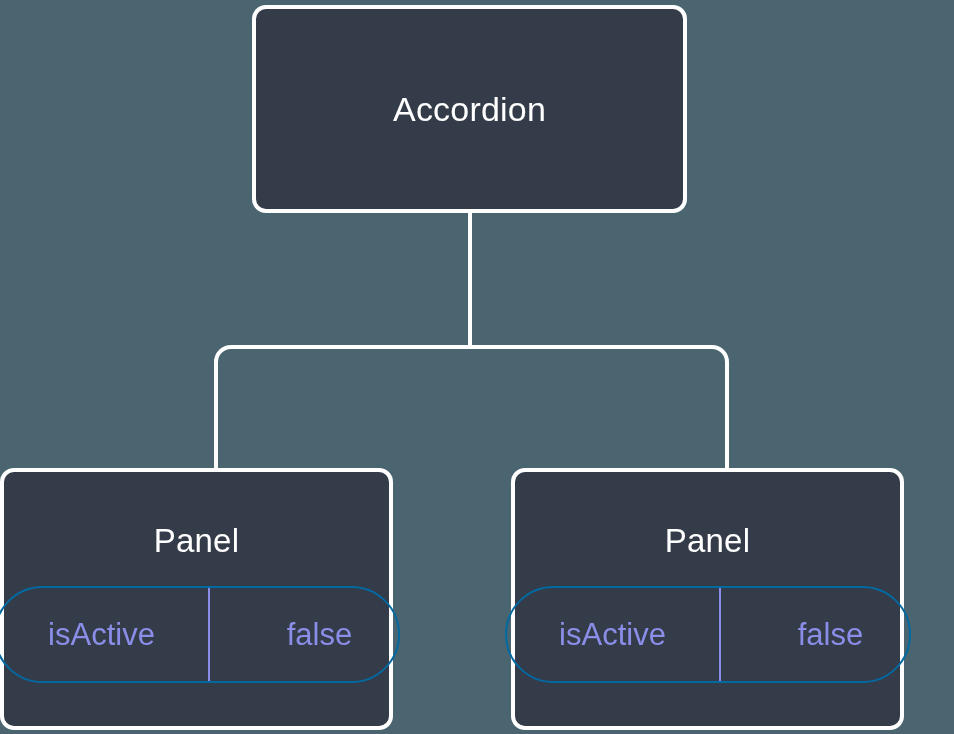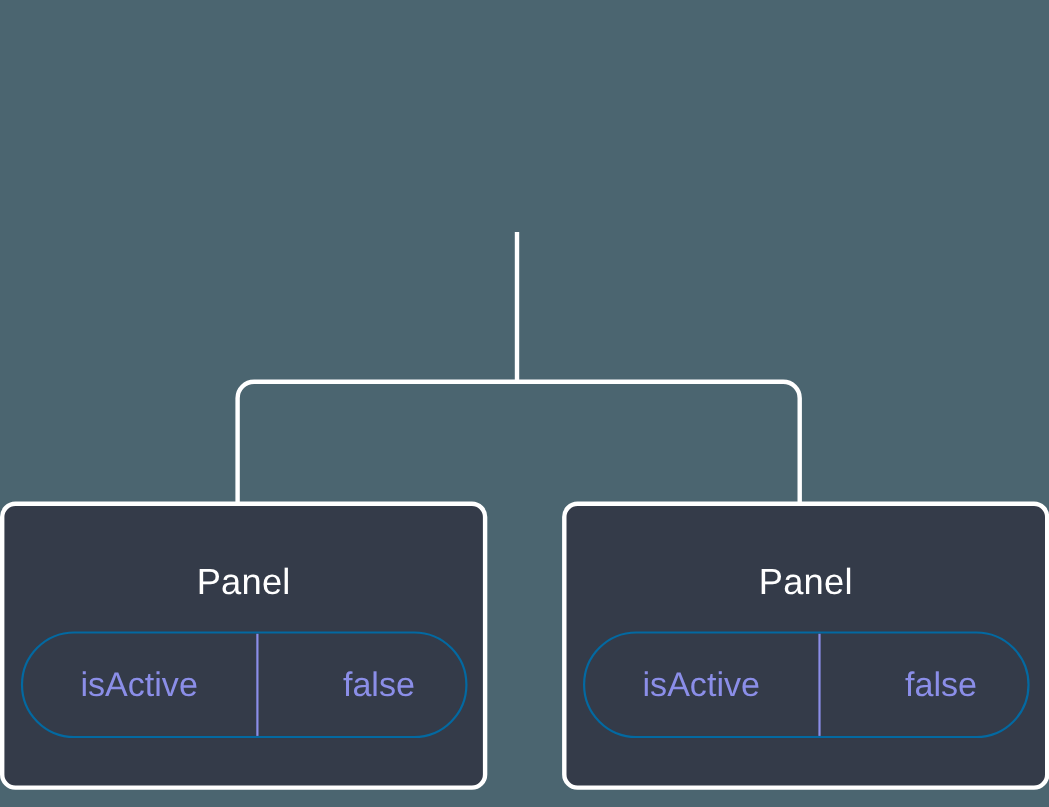--- a/index.html
+++ b/index.html
@@ -44,22 +44,22 @@
 
   .node-root {
     left: 252px;
     top: 5px;
     width: 435px;
     height: 208px;
     justify-content: center;
   }
 
   .node-child {
-    top: 456px;
-    width: 443px;
+    top: 468px;
+    width: 393px;
     height: 262px;
     justify-content: flex-start;
   }
 
   .node-child.left  { left: 0px; }
   .node-child.right { left: 511px; }
 
   .node-title {
     color: #ffffff;
     font-size: 34px;
@@ -119,20 +119,23 @@
 
   <svg id="connectors" viewBox="0 0 954 734" width="954" height="734" fill="none">
 
     <path d="M470 211 L470 347" stroke="#ffffff" stroke-width="4" stroke-linecap="butt"></path>
 
     <path d="M470 347 L231 347 A15 15 0 0 0 216 362 L216 470" stroke="#ffffff" stroke-width="4" stroke-linecap="butt" stroke-linejoin="round"></path>
 
     <path d="M470 347 L712 347 A15 15 0 0 1 727 362 L727 470" stroke="#ffffff" stroke-width="4" stroke-linecap="butt" stroke-linejoin="round"></path>
   </svg>
 
+  <div class="node node-root">
+    <div class="node-title">Accordion</div>
+  </div>
 
   <div class="node node-child left">
     <div class="node-title">Panel</div>
     <div class="state-pill">
       <div class="pill-cell pill-key">isActive</div>
       <div class="pill-divider"></div>
       <div class="pill-cell pill-value">false</div>
     </div>
   </div>
 

